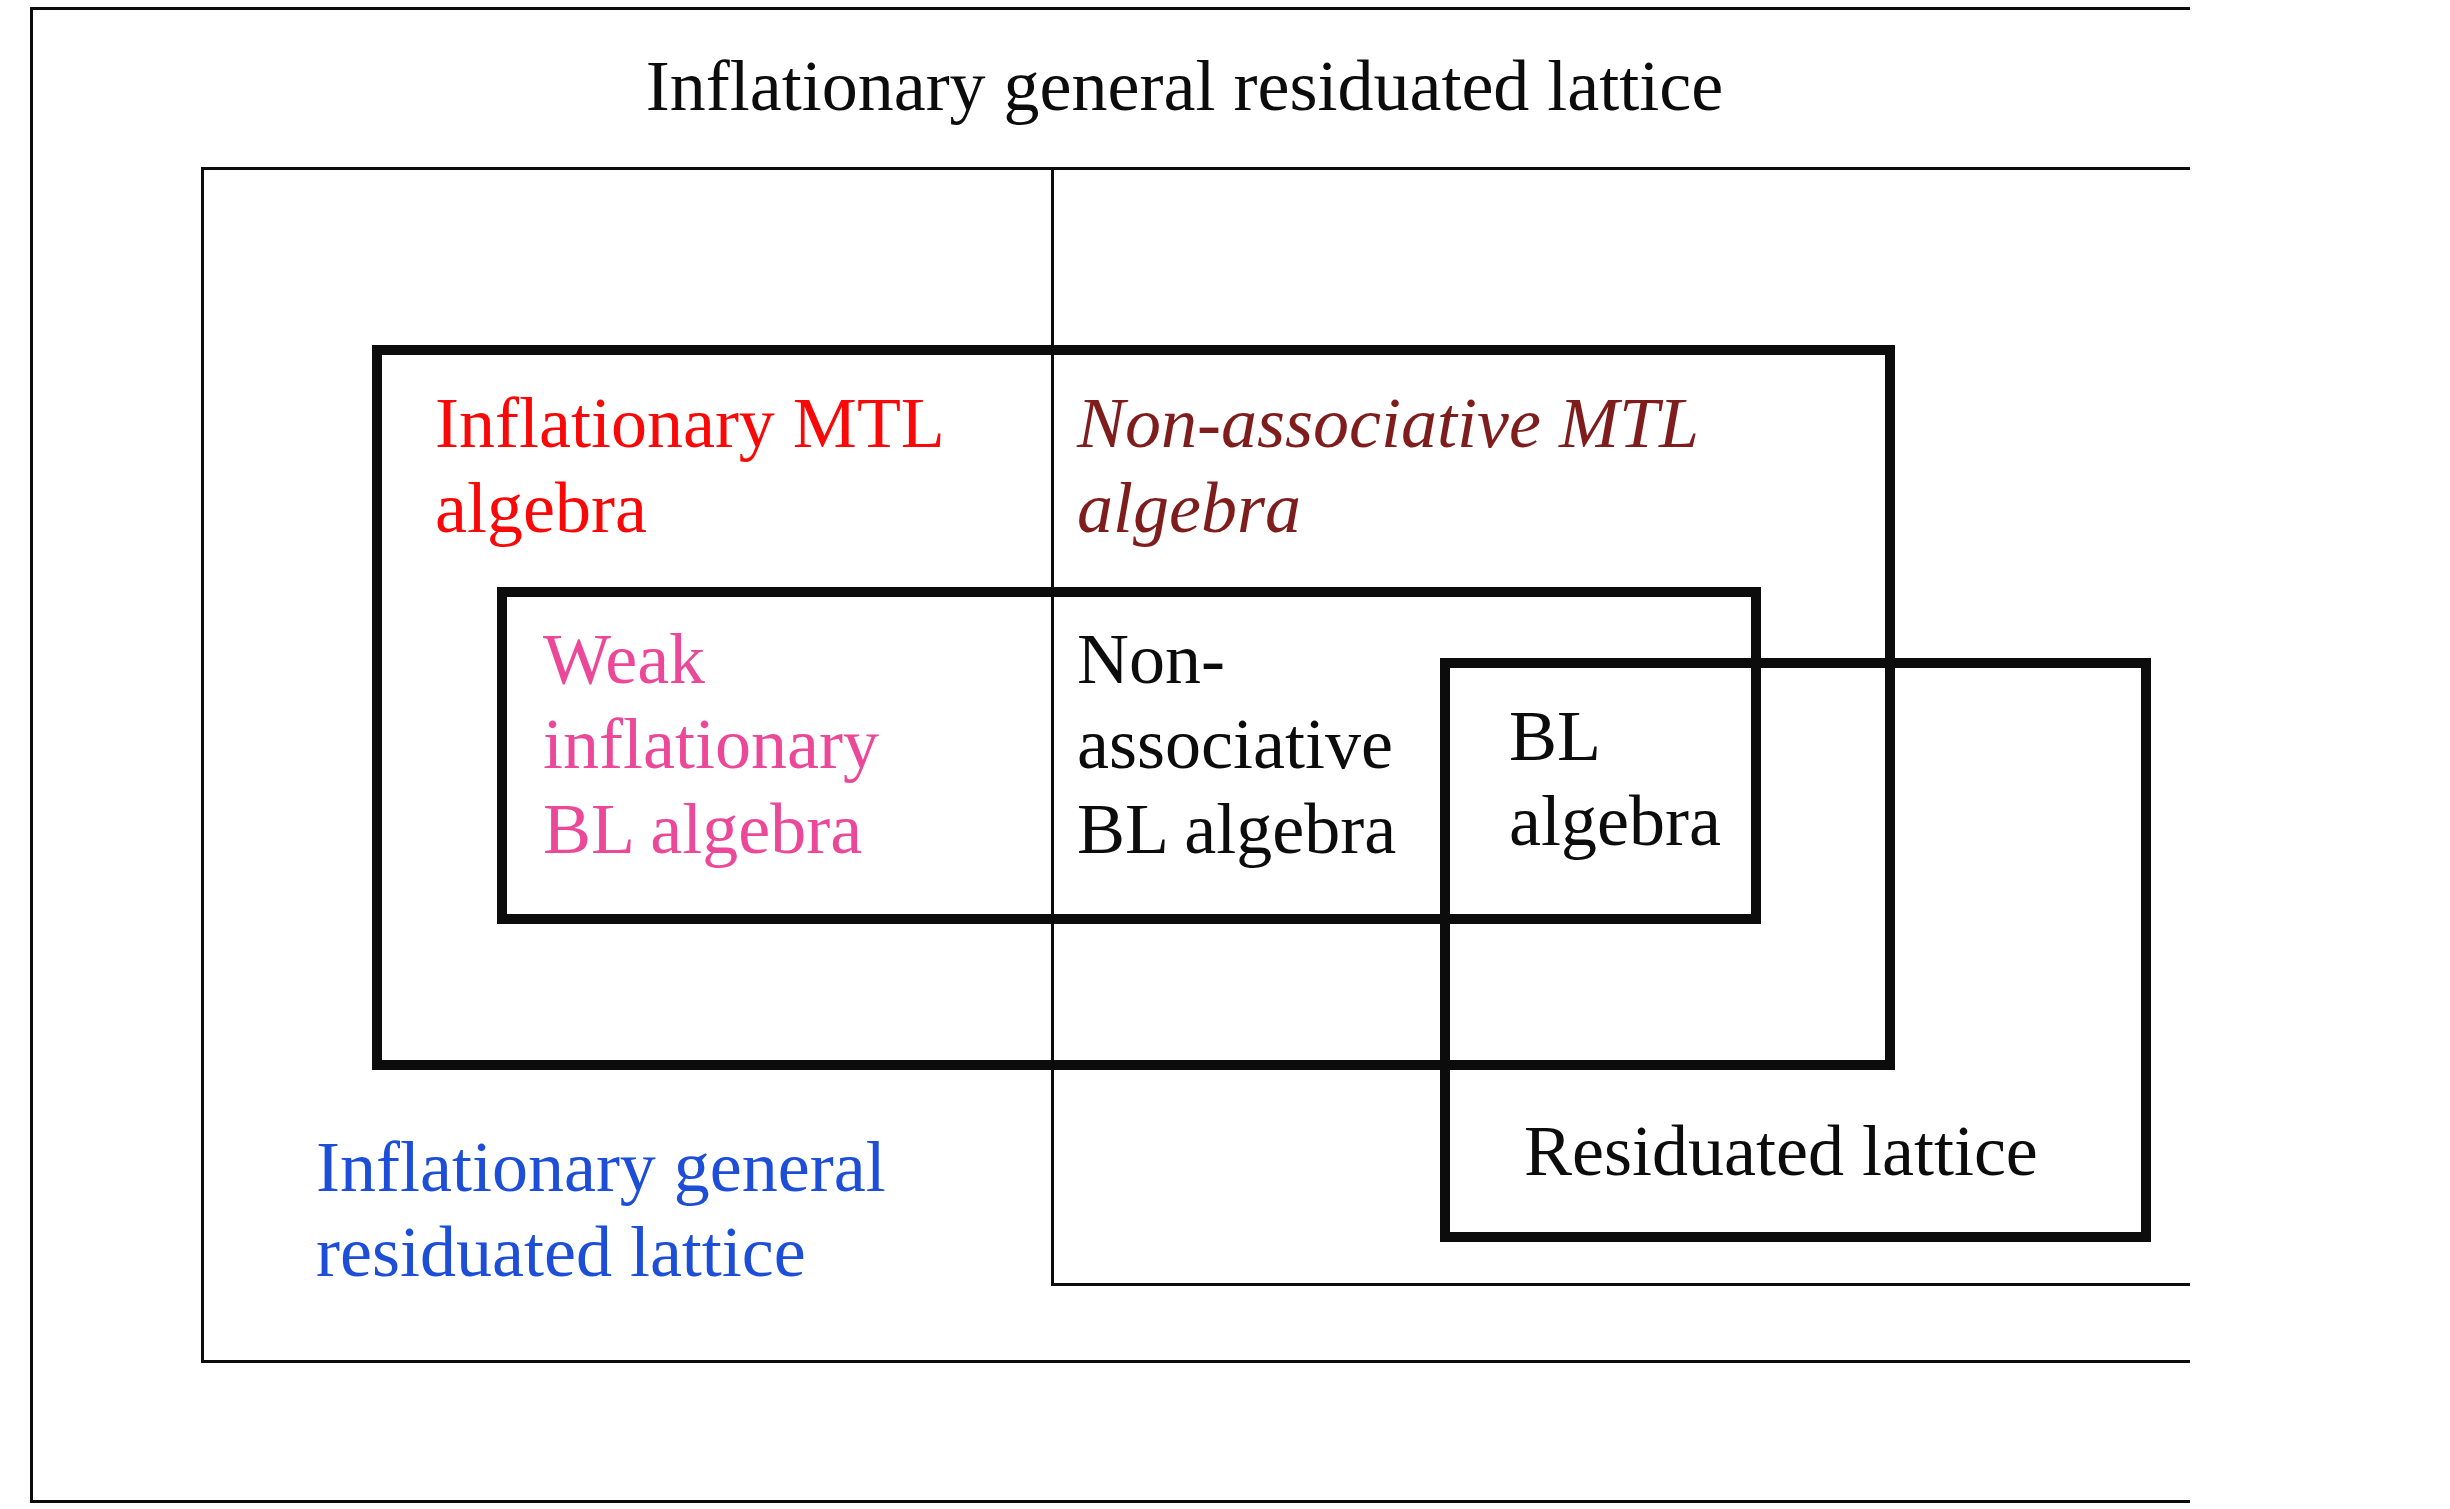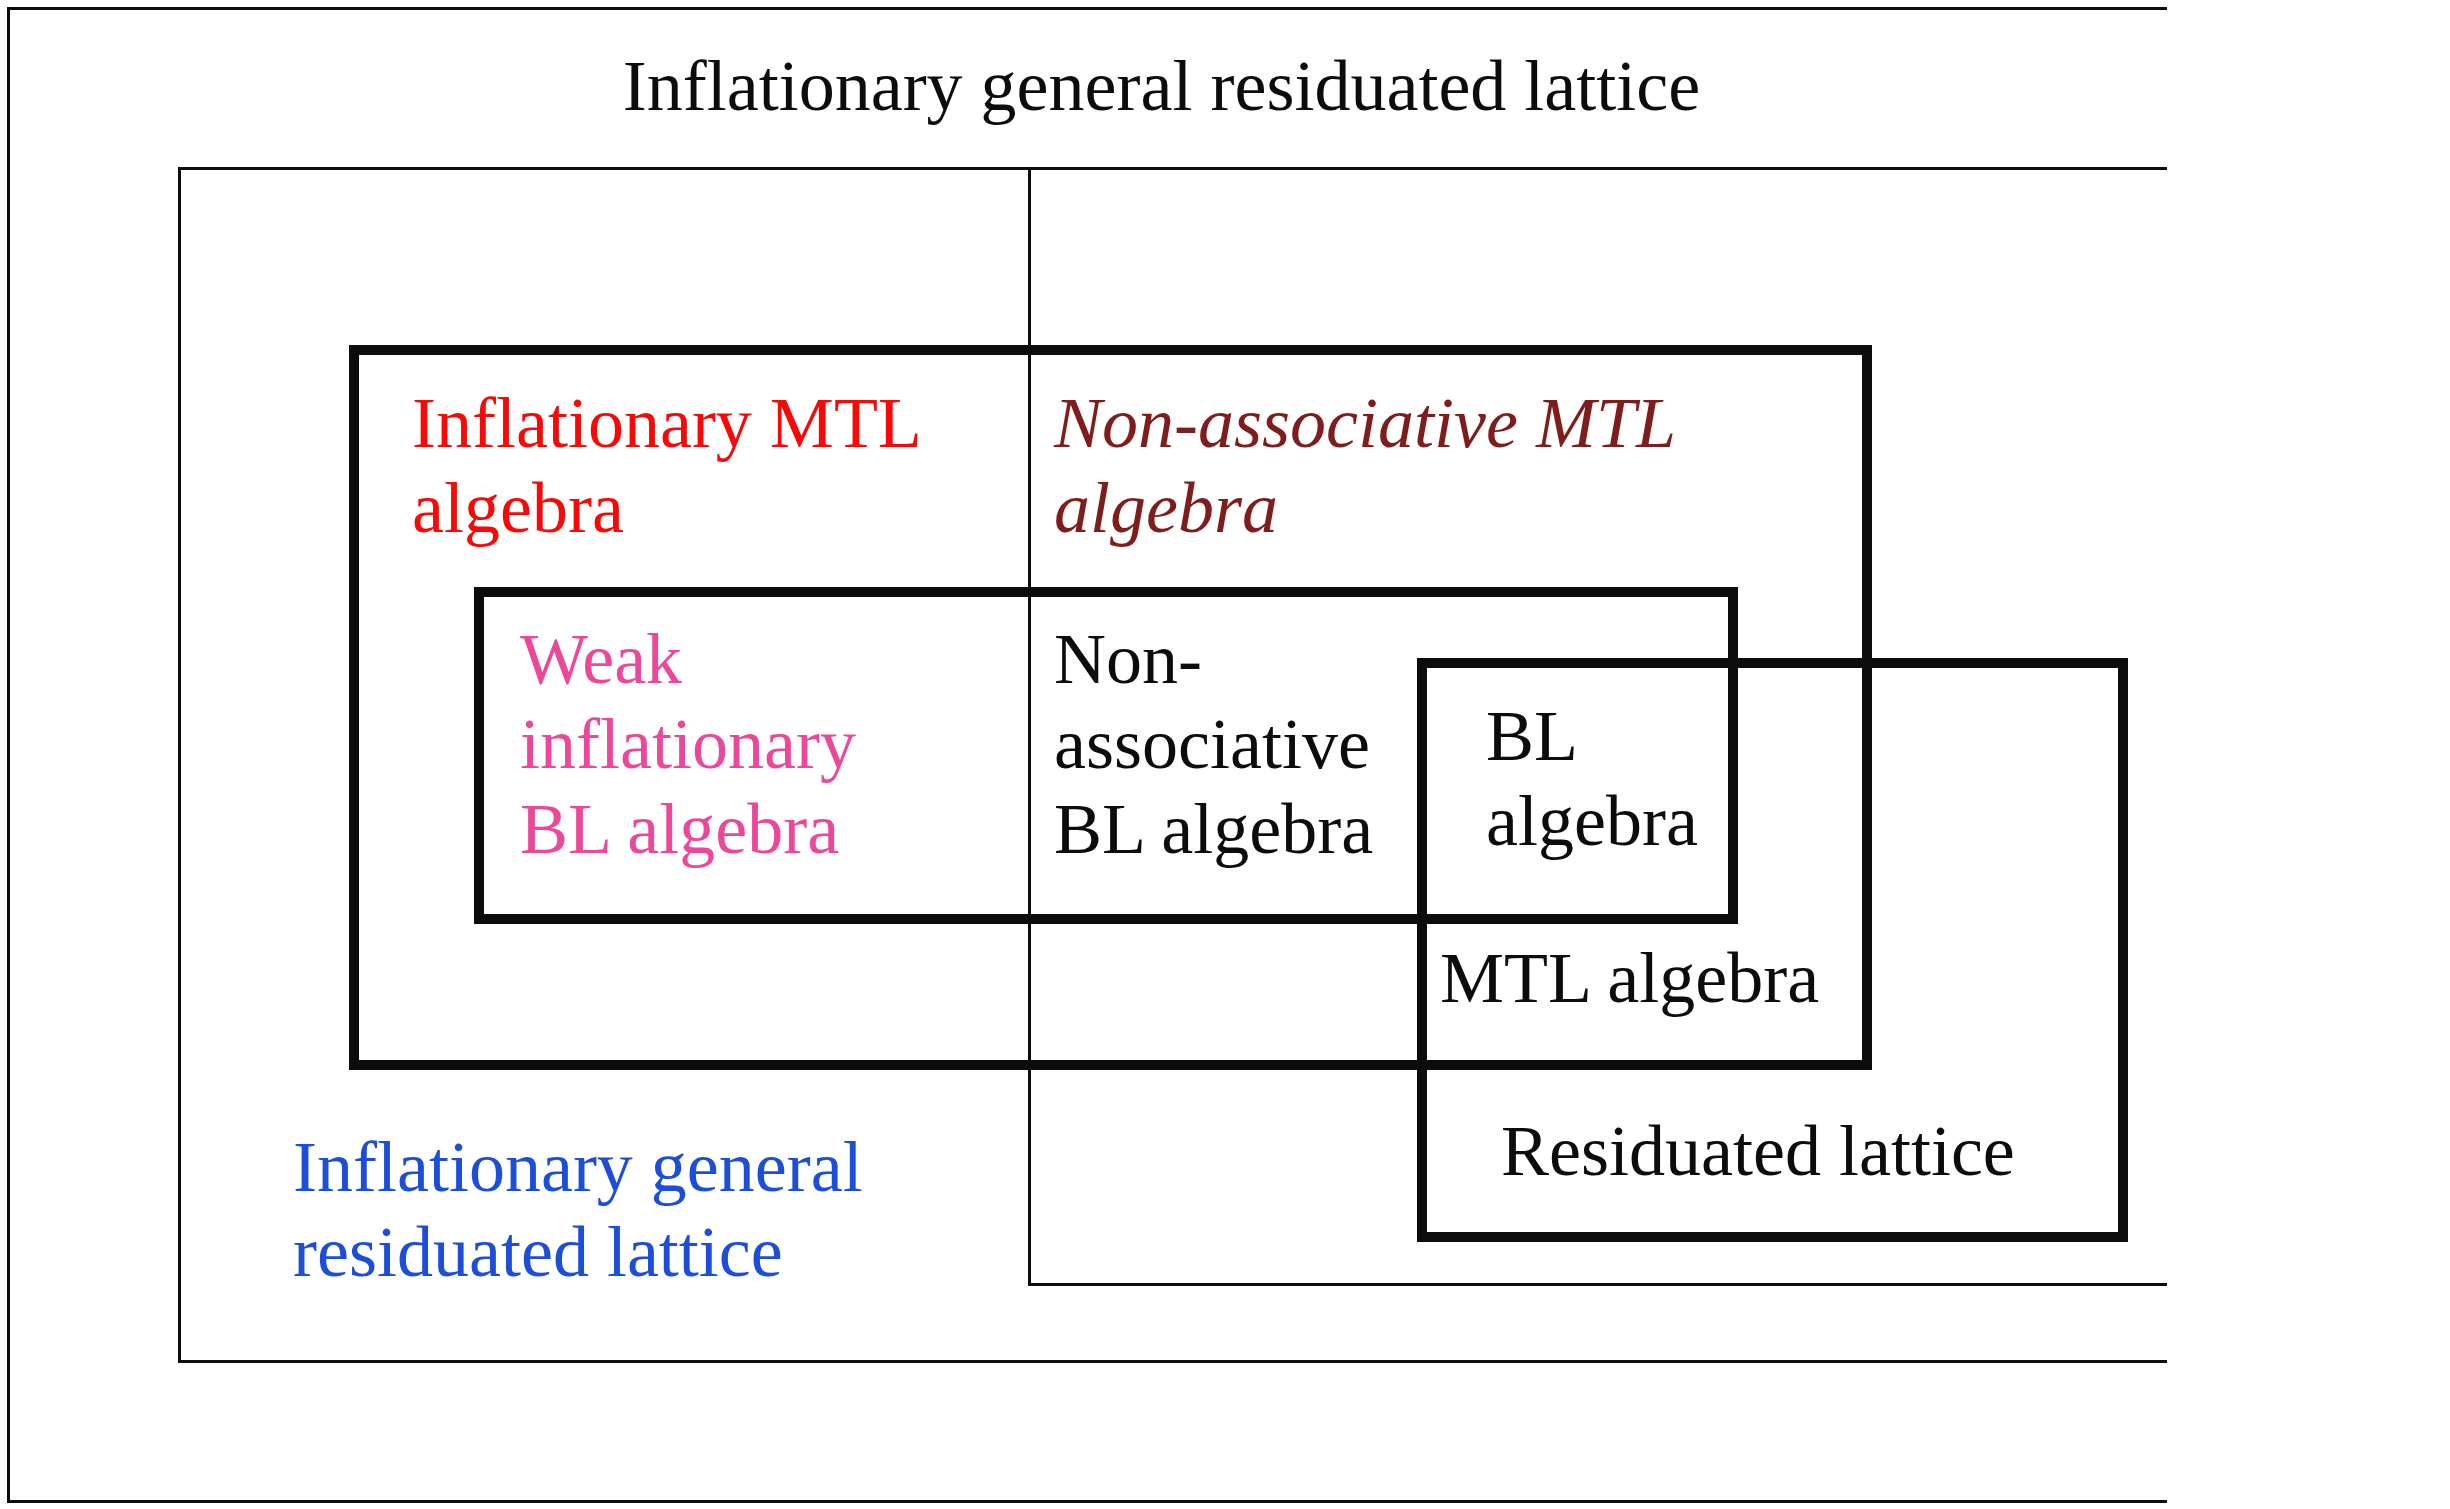--- a/index.html
+++ b/index.html
@@ -7,20 +7,21 @@
     padding: 0;
     background: #ffffff;
   }
   .canvas {
     position: relative;
     width: 2167px;
     height: 1510px;
     background: #ffffff;
     font-family: "Liberation Serif", "DejaVu Serif", serif;
     overflow: hidden;
+    margin-left: 23px;
   }
   .bx {
     position: absolute;
     border: 3.5px solid #0c0c0c;
     background: transparent;
     box-sizing: border-box;
   }
   .bx.thick {
     border-width: 10.6px;
   }
@@ -90,21 +91,20 @@
 inflationary
 BL algebra</div>
 
   <div class="label" id="lbl-na-bl" style="color: rgb(12, 12, 12);">Non-
 associative
 BL algebra</div>
 
   <div class="label" id="lbl-bl" style="color: rgb(12, 12, 12);">BL
 algebra</div>
 
-  <div class="label" id="lbl-mtl" style="color: rgb(12, 12, 12);">MTL algebra</div>
 
   <div class="label" id="lbl-res" style="color: rgb(12, 12, 12);">Residuated lattice</div>
 
   <div class="label" id="lbl-igrl" style="color: #1d4ed8;">Inflationary general
 residuated lattice</div>
 
 </div>
 
 
 </body></html>

